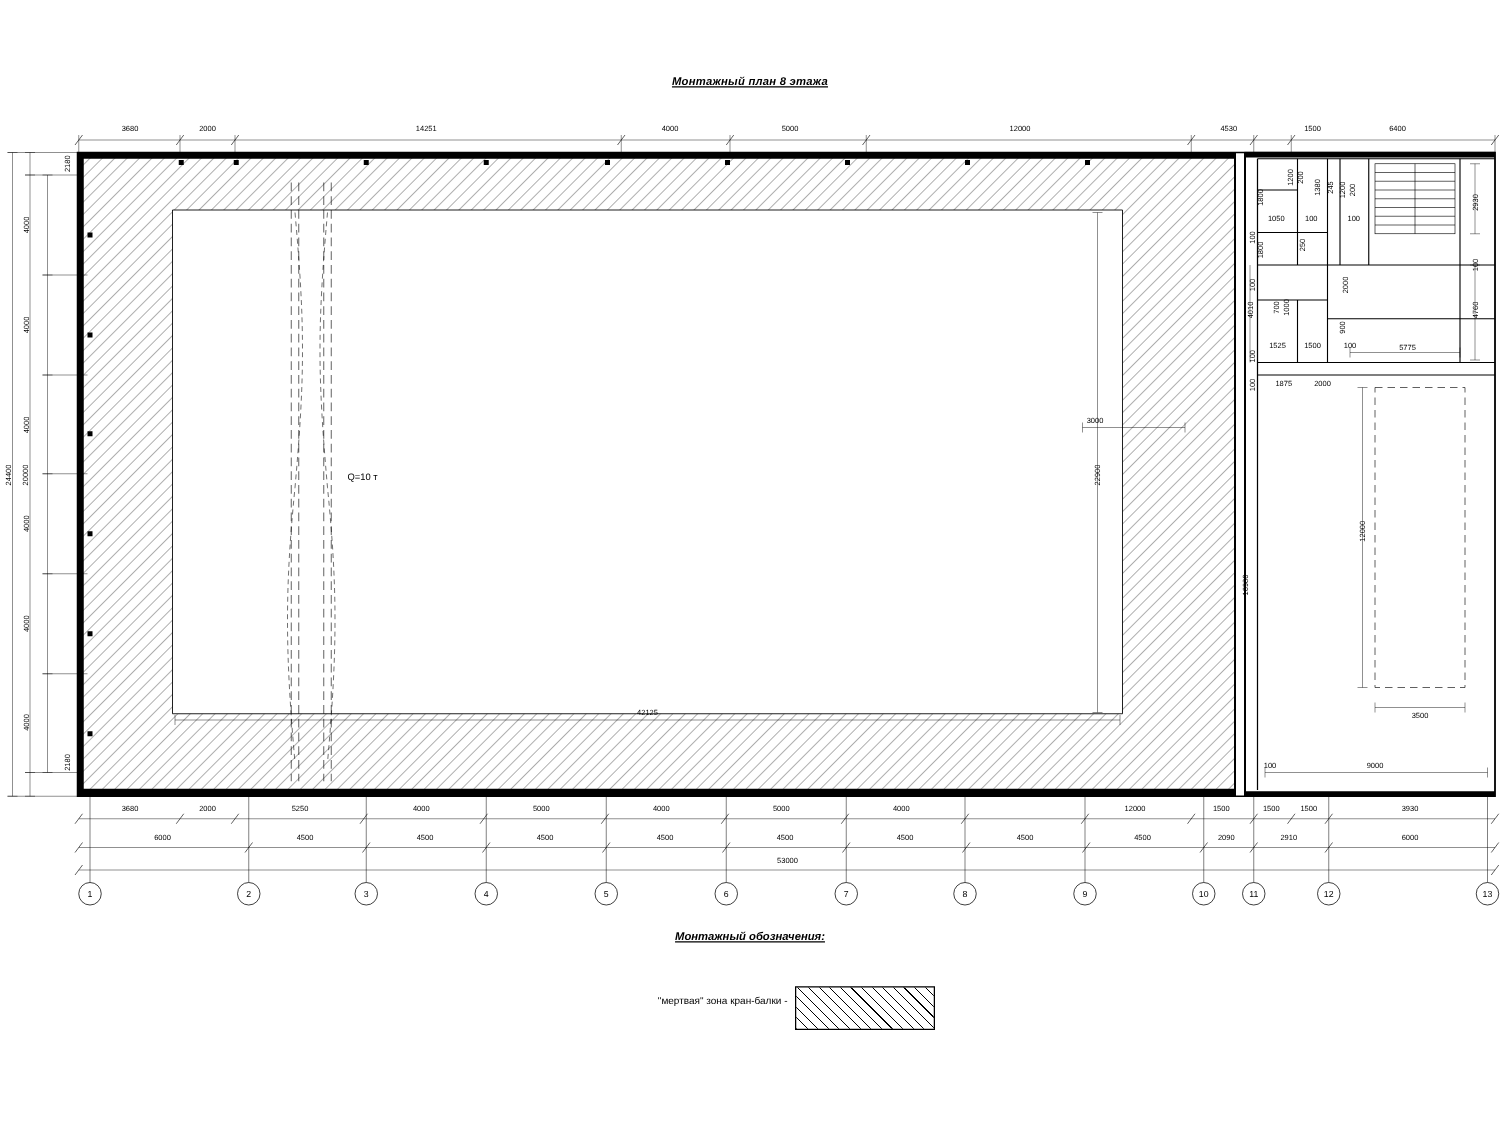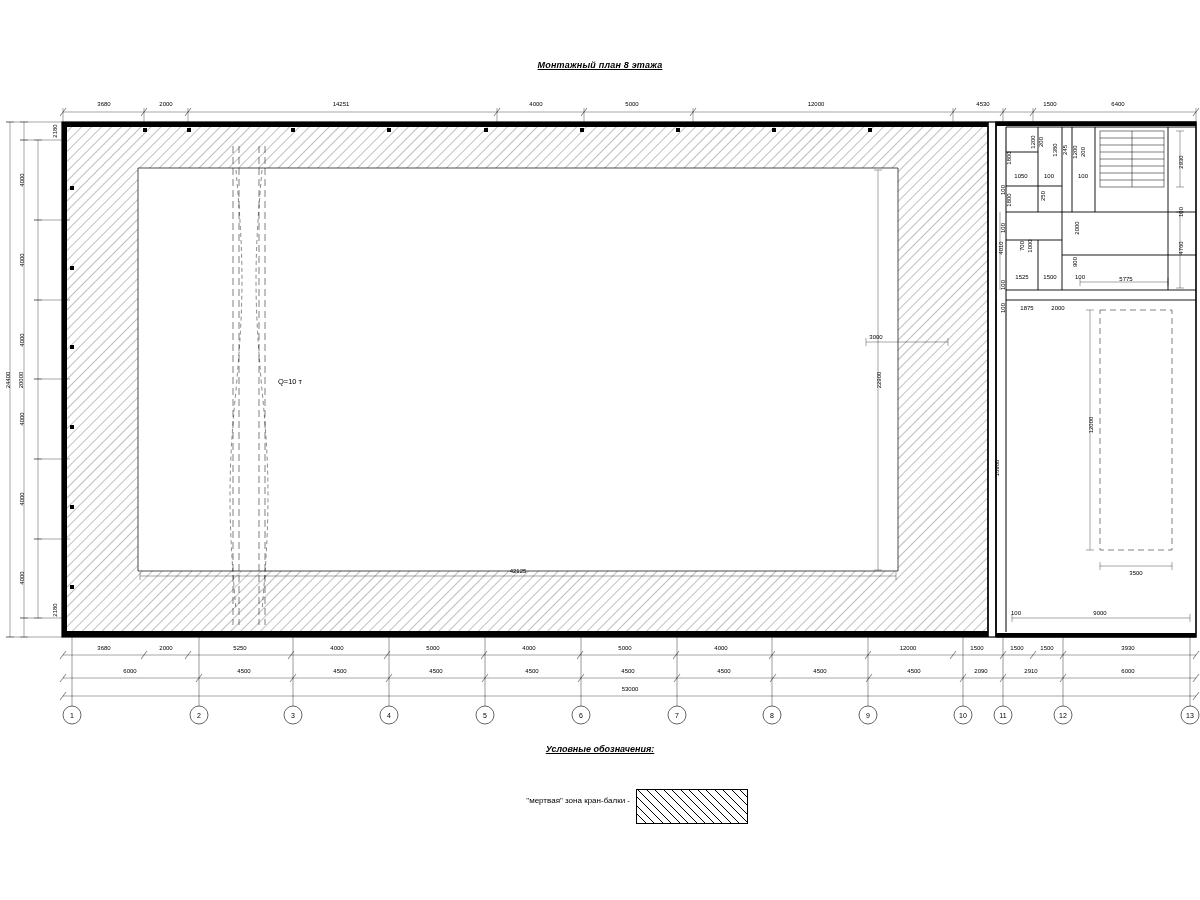--- a/index.html
+++ b/index.html
@@ -485,17 +485,17 @@
   <div class="lbl c" style="left:628px;  top:668px;">4500</div>
   <div class="lbl c" style="left:724px;  top:668px;">4500</div>
   <div class="lbl c" style="left:820px;  top:668px;">4500</div>
   <div class="lbl c" style="left:914px;  top:668px;">4500</div>
   <div class="lbl c" style="left:981px;  top:668px;">2090</div>
   <div class="lbl c" style="left:1031px; top:668px;">2910</div>
   <div class="lbl c" style="left:1128px; top:668px;">6000</div>
 
   <div class="lbl c" style="left:630px; top:686px;">53000</div>
 
-  <div class="legend-title">Условные обозначения:</div>
+  <div class="legend-title">Монтажный обозначения:</div>
   <div class="legend-label">"мертвая" зона кран-балки -</div>
   <div class="legend-swatch"></div>
 
 </div>
 
 </body></html>

